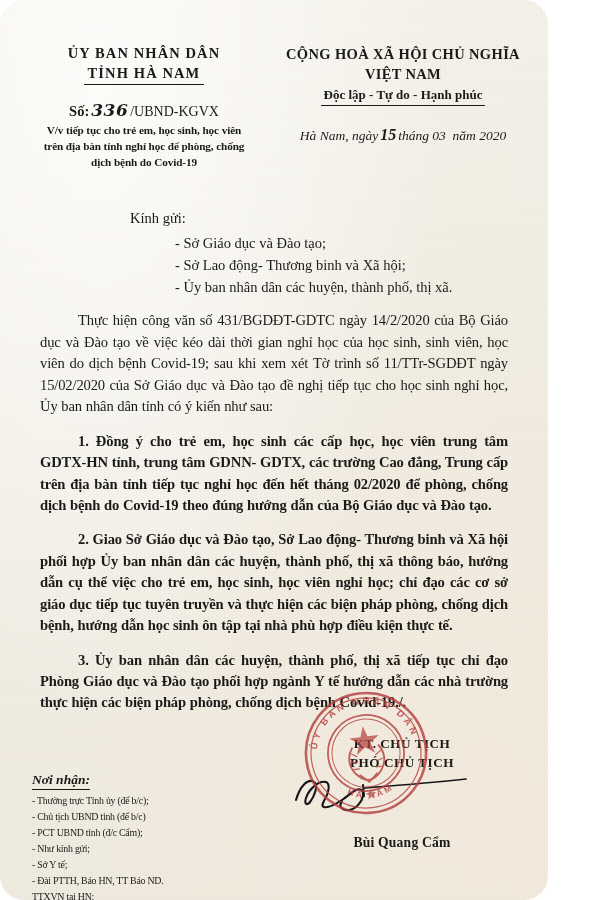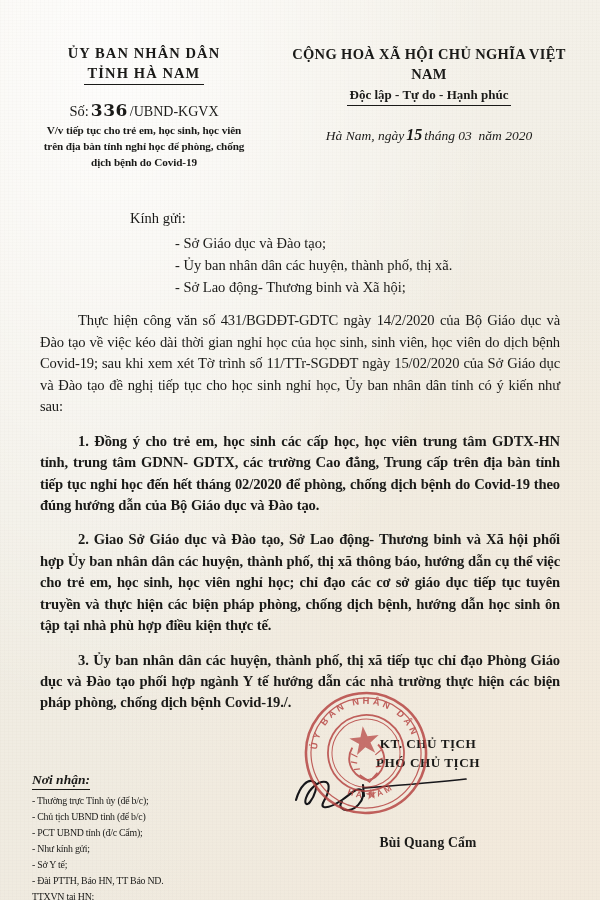--- a/index.html
+++ b/index.html
@@ -4,30 +4,31 @@
 <title>Công văn 336/UBND-KGVX</title>
 <style>
   html, body {
     margin: 0;
     padding: 0;
     background: #ffffff;
   }
 
   #page {
     position: relative;
-    width: 600px;
+    width: 548px;
     height: 900px;
     overflow: hidden;
     background: #f3f0e9;
     background-image:
       radial-gradient(ellipse at 18% 8%, rgba(255,255,255,0.85) 0%, rgba(255,255,255,0) 55%),
       radial-gradient(ellipse at 88% 92%, rgba(243,234,220,0.9) 0%, rgba(243,234,220,0) 60%),
       linear-gradient(160deg, #f6f3ec 0%, #f1eee5 45%, #efe9dd 100%);
     font-family: "Liberation Serif", "DejaVu Serif", serif;
     color: #1a1a18;
+    border-radius: 24px;
     -webkit-font-smoothing: antialiased;
   }
 
   
   #grain {
     position: absolute;
     inset: 0;
     pointer-events: none;
     opacity: .5;
     background-image:
@@ -90,25 +91,26 @@
     margin-top: 1px;
   }
 
   
   .docnum {
     margin-top: 15px;
     font-size: 14.5px;
     text-align: center;
     white-space: nowrap;
   }
-  .docnum .lbl { font-weight: normal; text-align: center; }
+  .docnum .lbl { font-weight: bold; text-align: center; }
   .docnum .hand {
     font-family: "DejaVu Serif", serif;
     font-weight: bold;
     font-size: 17px;
+    font-style: italic;
     letter-spacing: .5px;
     padding: 0 2px;
   }
   .docnum .suffix { font-size: 14px; }
 
   .subject {
     margin-top: 3px;
     font-size: 11.2px;
     line-height: 1.42;
     text-align: center;
@@ -275,22 +277,22 @@
         <div class="dateline">
           <span>Hà Nam, ngày</span><span class="hand-d">15</span><span>tháng 03</span>&nbsp;&nbsp;<span>năm 2020</span>
         </div>
       </div>
     </div>
 
     <div class="kinhgui">
       <div class="kg-label">Kính gửi:</div>
       <div class="kg-list">
         <div class="kg-item">- Sở Giáo dục và Đào tạo;</div>
+        <div class="kg-item">- Sở Lao động- Thương binh và Xã hội;</div>
         <div class="kg-item">- Ủy ban nhân dân các huyện, thành phố, thị xã.</div>
-        <div class="kg-item">- Sở Lao động- Thương binh và Xã hội;</div>
       </div>
     </div>
 
     <div class="body-block">
       <p class="para first">Thực hiện công văn số 431/BGDĐT-GDTC ngày 14/2/2020 của Bộ Giáo dục và Đào tạo về việc kéo dài thời gian nghỉ học của học sinh, sinh viên, học viên do dịch bệnh Covid-19; sau khi xem xét Tờ trình số 11/TTr-SGDĐT ngày 15/02/2020 của Sở Giáo dục và Đào tạo đề nghị tiếp tục cho học sinh nghỉ học, Ủy ban nhân dân tỉnh có ý kiến như sau:</p>
       <p class="para">1. Đồng ý cho trẻ em, học sinh các cấp học, học viên trung tâm GDTX-HN tỉnh, trung tâm GDNN- GDTX, các trường Cao đẳng, Trung cấp trên địa bàn tỉnh tiếp tục nghỉ học đến hết tháng 02/2020 để phòng, chống dịch bệnh do Covid-19 theo đúng hướng dẫn của Bộ Giáo dục và Đào tạo.</p>
       <p class="para">2. Giao Sở Giáo dục và Đào tạo, Sở Lao động- Thương binh và Xã hội phối hợp Ủy ban nhân dân các huyện, thành phố, thị xã thông báo, hướng dẫn cụ thể việc cho trẻ em, học sinh, học viên nghỉ học; chỉ đạo các cơ sở giáo dục tiếp tục tuyên truyền và thực hiện các biện pháp phòng, chống dịch bệnh, hướng dẫn học sinh ôn tập tại nhà phù hợp điều kiện thực tế.</p>
       <p class="para">3. Ủy ban nhân dân các huyện, thành phố, thị xã tiếp tục chỉ đạo Phòng Giáo dục và Đào tạo phối hợp ngành Y tế hướng dẫn các nhà trường thực hiện các biện pháp phòng, chống dịch bệnh Covid-19./.</p>
     </div>
 

